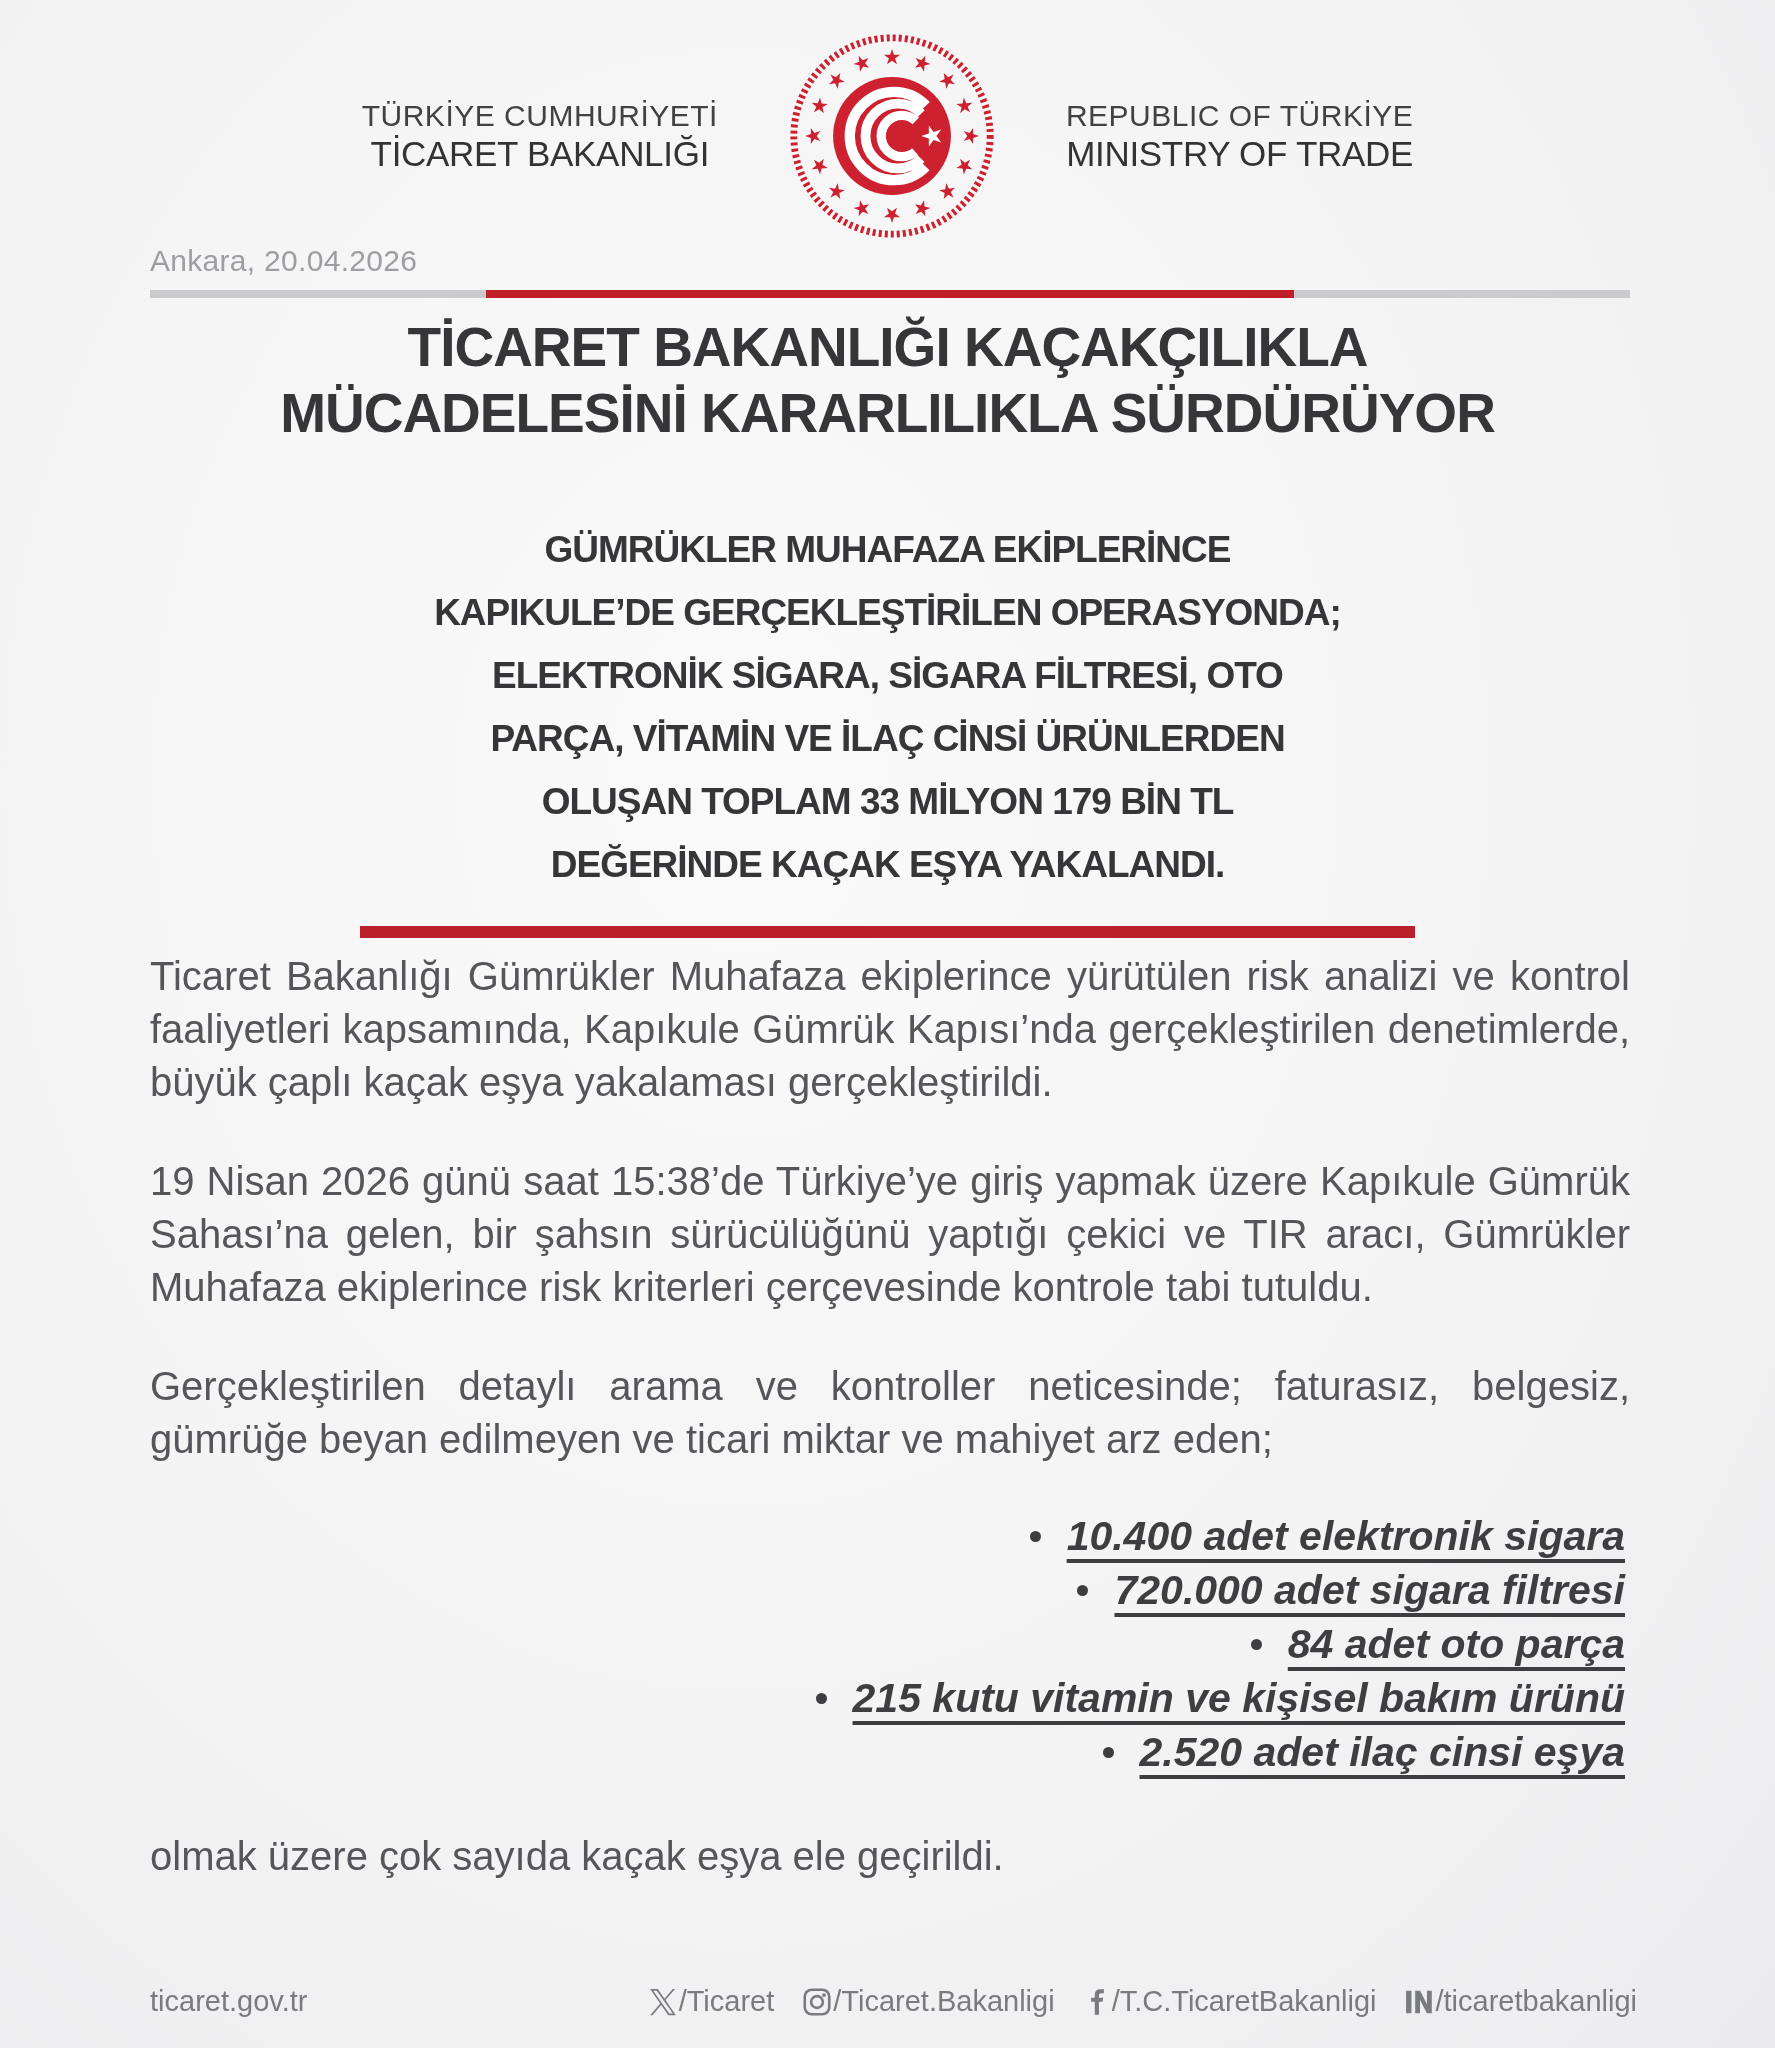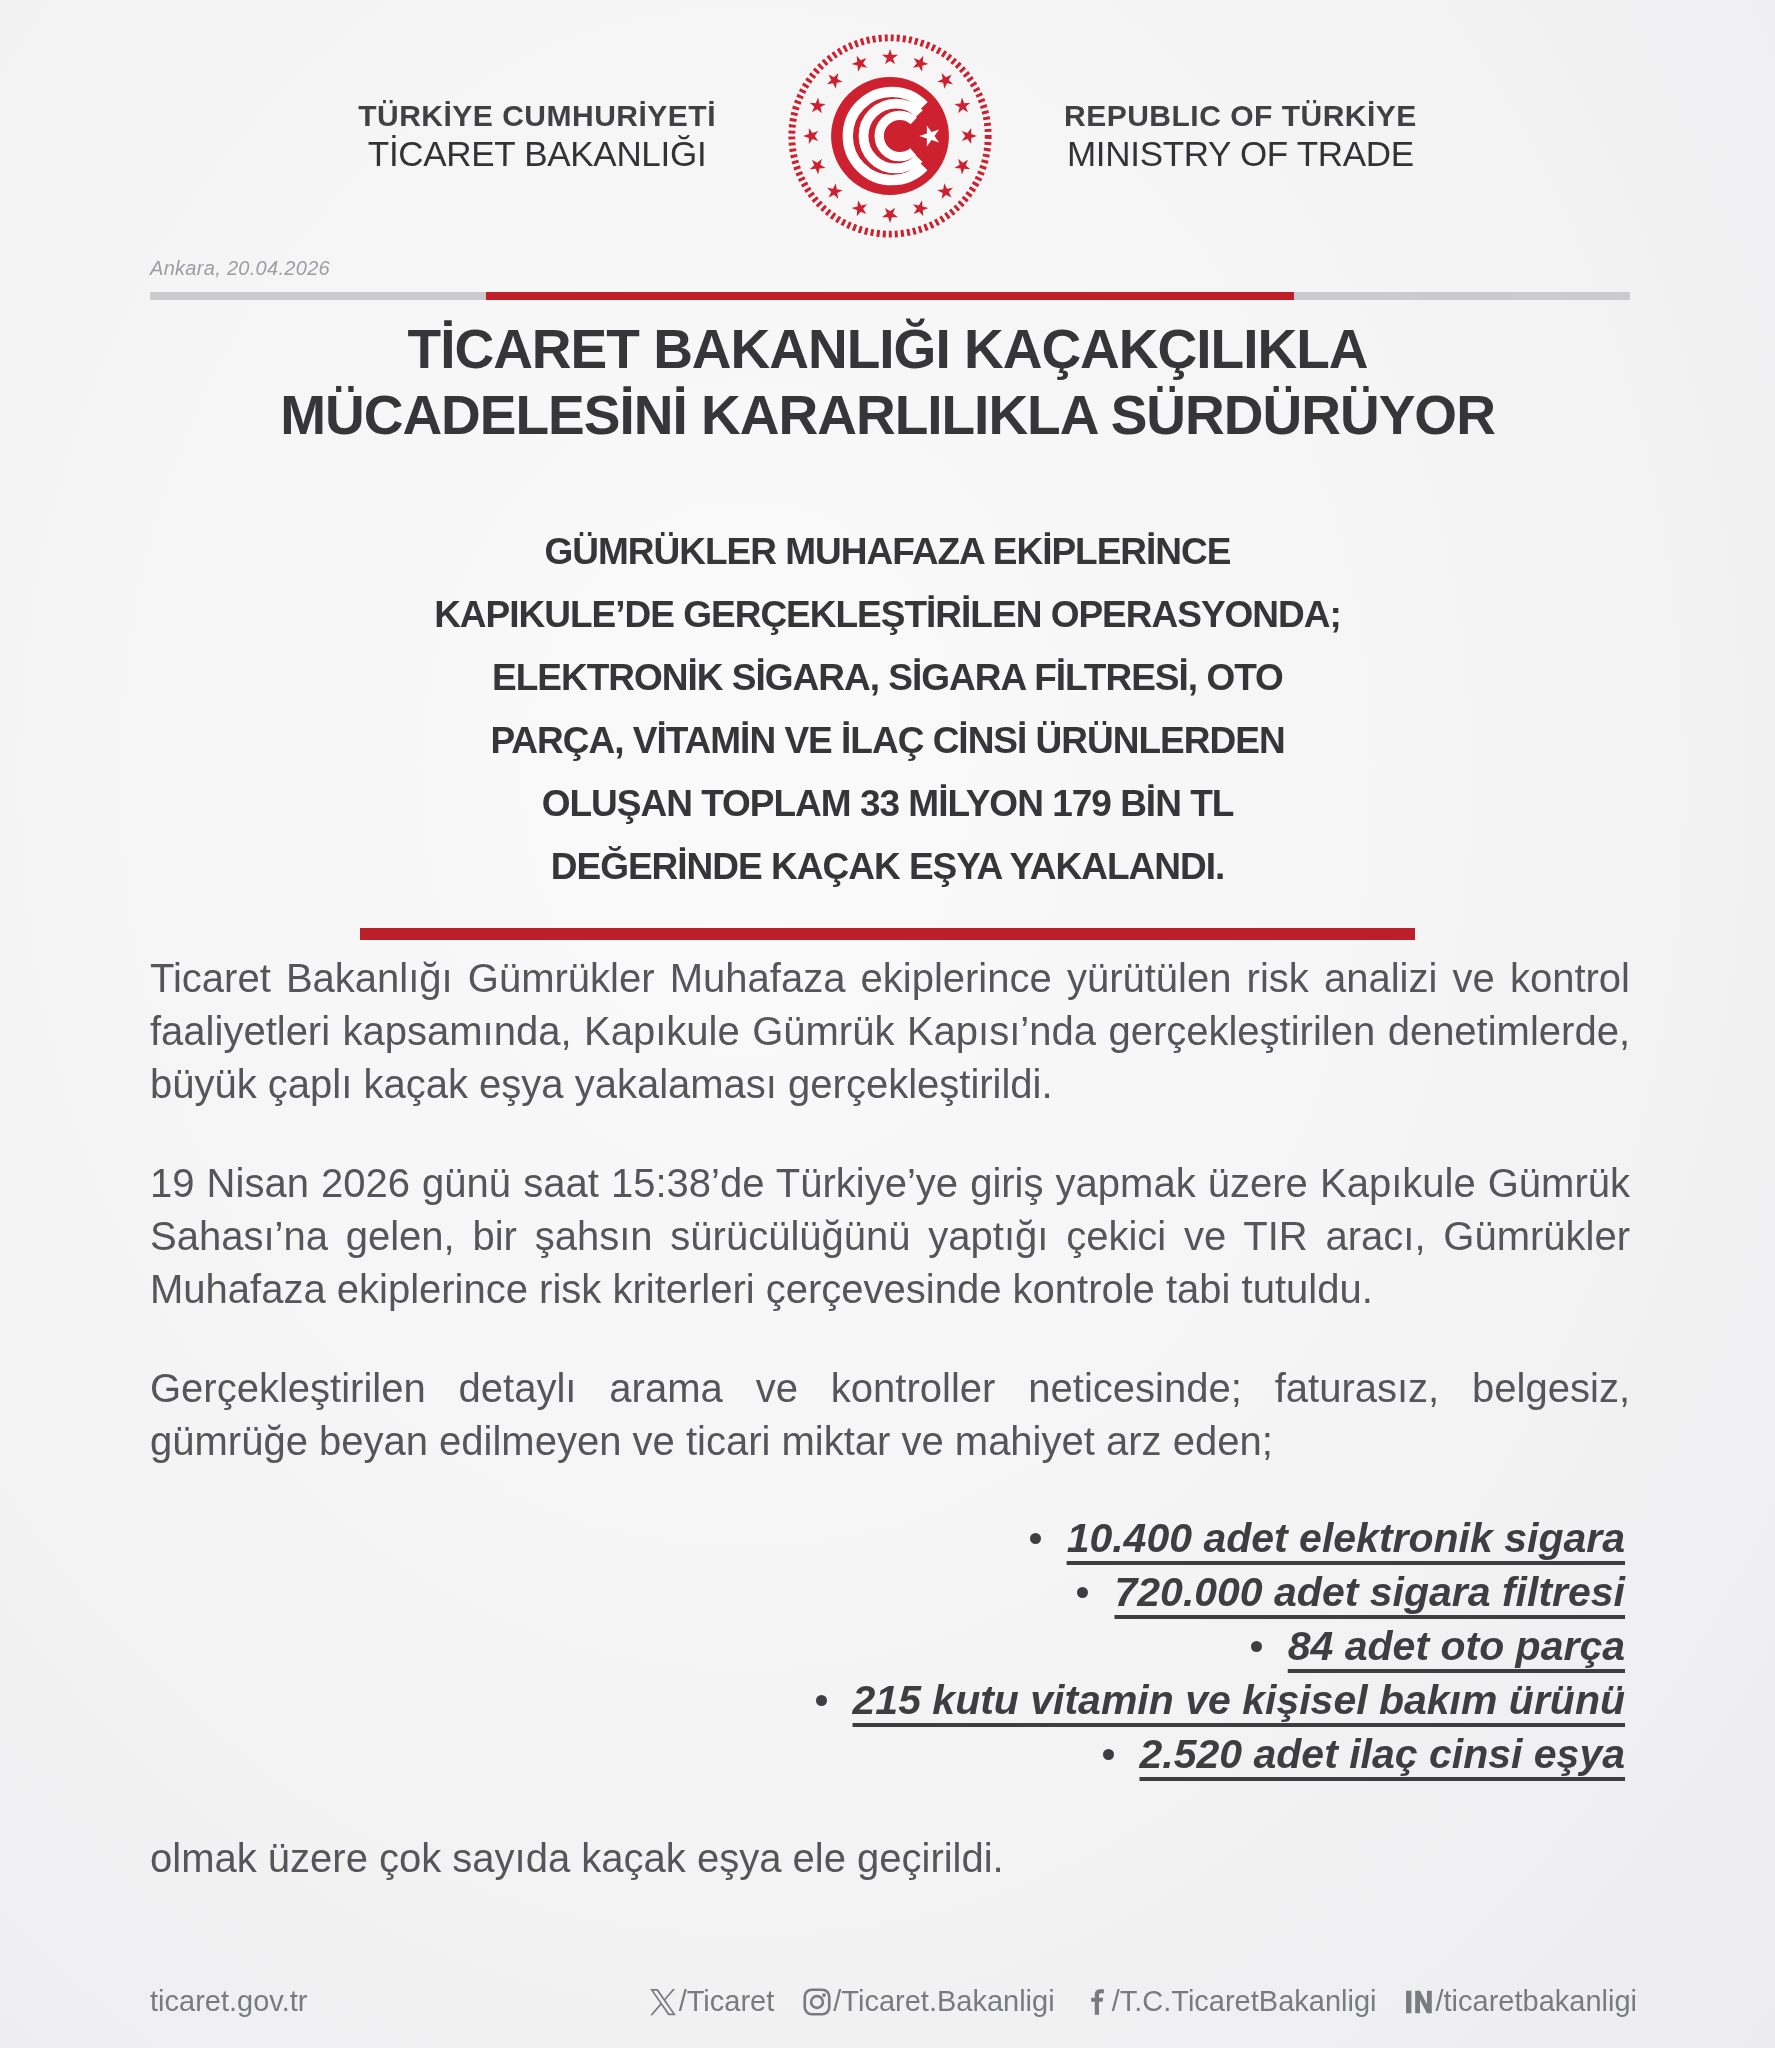--- a/index.html
+++ b/index.html
@@ -12,30 +12,30 @@
     font-family:"Liberation Sans", sans-serif;
     background:radial-gradient(ellipse at 42% 38%, #fafafa 0%, #f4f4f5 55%, #ececee 100%);
   }
   
   .header{
     display:flex;align-items:center;justify-content:center;
     gap:66px;padding-top:28px;
   }
   .org{ text-align:center; }
   .org .l1{
-    font-size:30px;font-weight:700;color:#414143;letter-spacing:.5px;line-height:36px;
+    font-size:30px;font-weight:400;color:#414143;letter-spacing:.5px;line-height:36px;
   }
   .org .l2{
     font-size:35px;font-weight:400;color:#333335;letter-spacing:-.3px;line-height:40px;
   }
   .logo-wrap{width:216px;height:216px;flex:none;}
   
   .dateline{
-    margin:13px 0 0 150px;
-    font-size:20px;color:#9c9ea1;letter-spacing:.3px;font-style:italic;
+    margin:0 0 0 150px;
+    font-size:30px;color:#9c9ea1;letter-spacing:.3px;
   }
   .rule{
     position:relative;height:8px;
     margin:12px 145px 0 150px;
     background:#cbcbcd;
   }
   .rule-red{
     position:absolute;top:0;height:100%;
     left:22.7%;width:54.6%;
     background:#c01e28;

